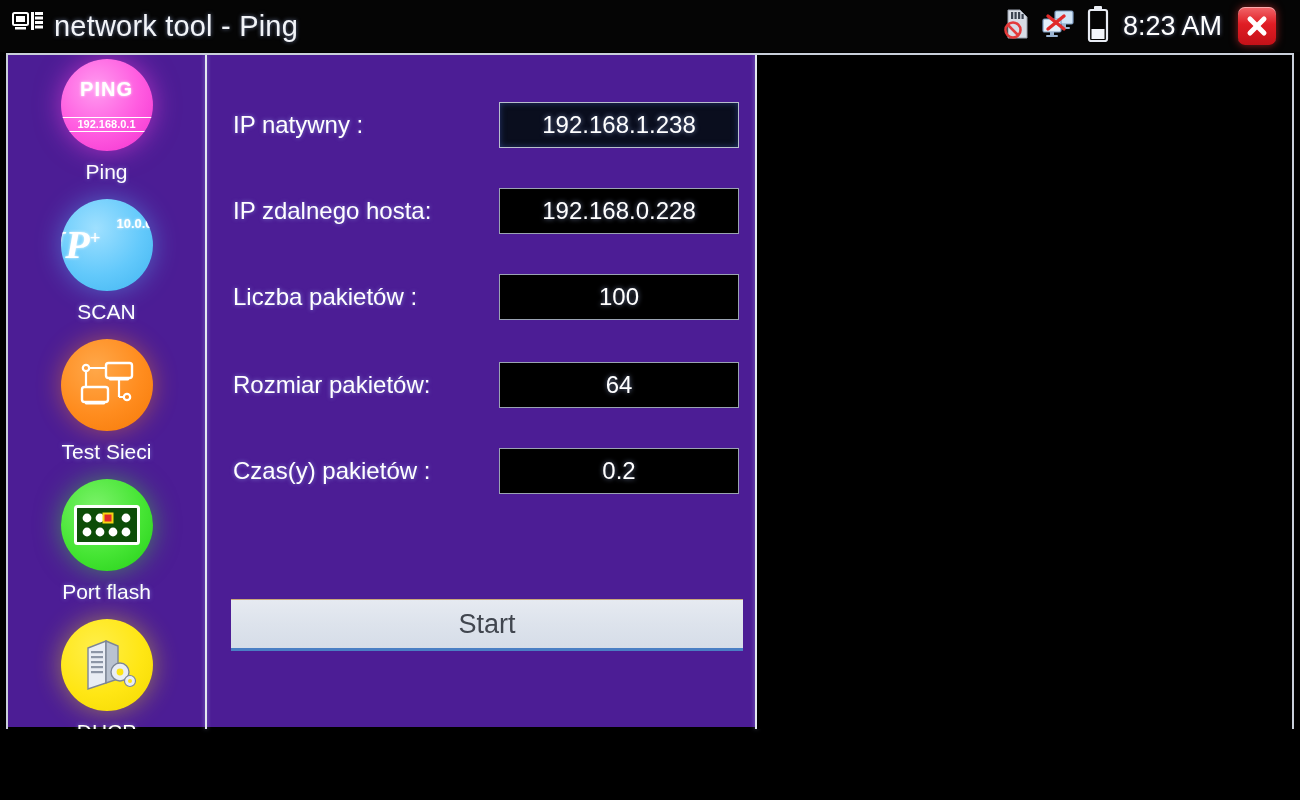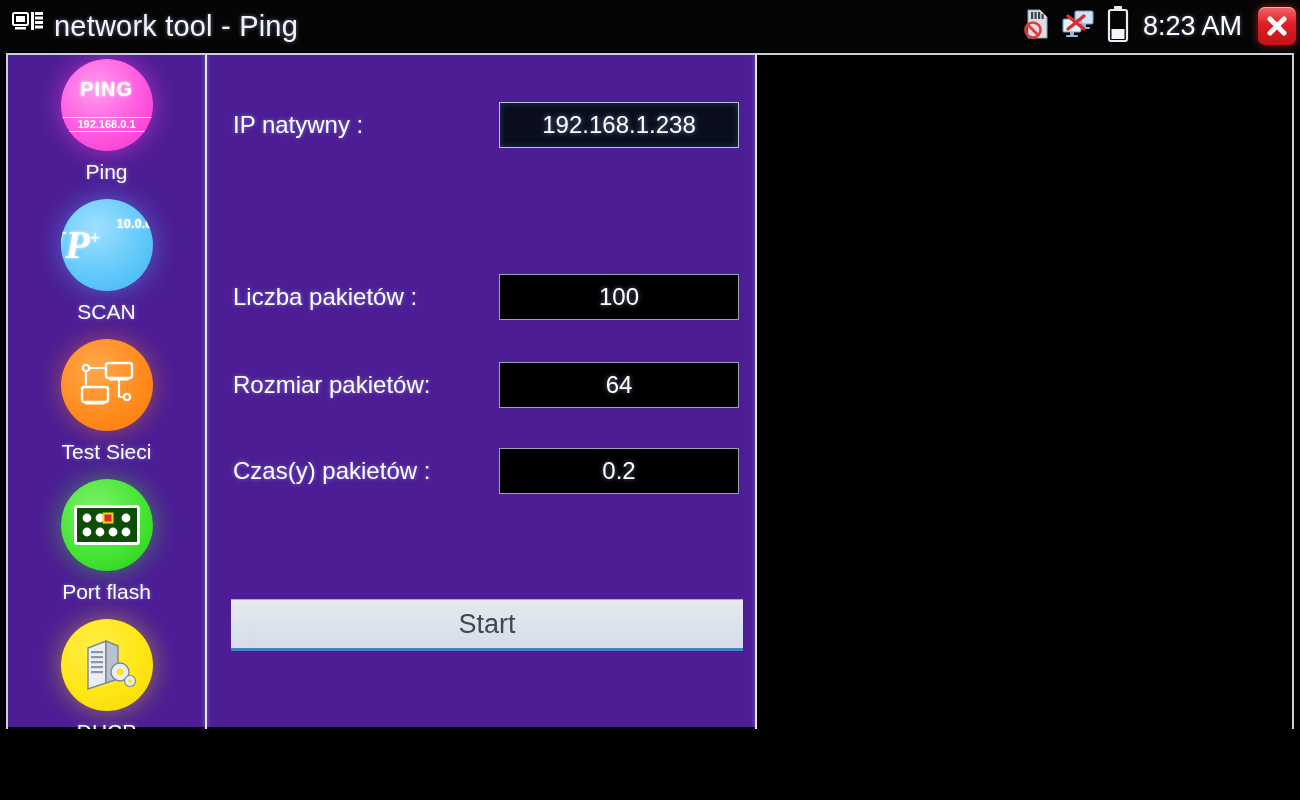--- a/index.html
+++ b/index.html
@@ -46,21 +46,21 @@
     text-shadow: 0 0 4px rgba(180,200,255,0.55);
   }
 
   #title-right {
     position: absolute;
     right: 0; top: 0;
     height: 52px;
     display: flex;
     align-items: center;
     gap: 12px;
-    padding-right: 0;
+    padding-right: 20px;
   }
 
   .clock {
     color: #ffffff;
     font-size: 27px;
     font-weight: 400;
     text-shadow: 0 0 4px rgba(180,200,255,0.5);
     margin: 0 4px 0 2px;
     white-space: nowrap;
   }
@@ -442,20 +442,24 @@
 
     </div>
 
     <div id="formpanel">
 
       <div class="form-row" style="top:47px;">
         <span class="form-label">IP natywny :</span>
         <div class="form-input focused">192.168.1.238</div>
       </div>
 
+      <div class="form-row" style="top:133px;">
+        <span class="form-label">IP zdalnego hosta:</span>
+        <div class="form-input">192.168.0.228</div>
+      </div>
 
       <div class="form-row" style="top:219px;">
         <span class="form-label">Liczba pakietów :</span>
         <div class="form-input">100</div>
       </div>
 
       <div class="form-row" style="top:307px;">
         <span class="form-label">Rozmiar pakietów:</span>
         <div class="form-input">64</div>
       </div>

